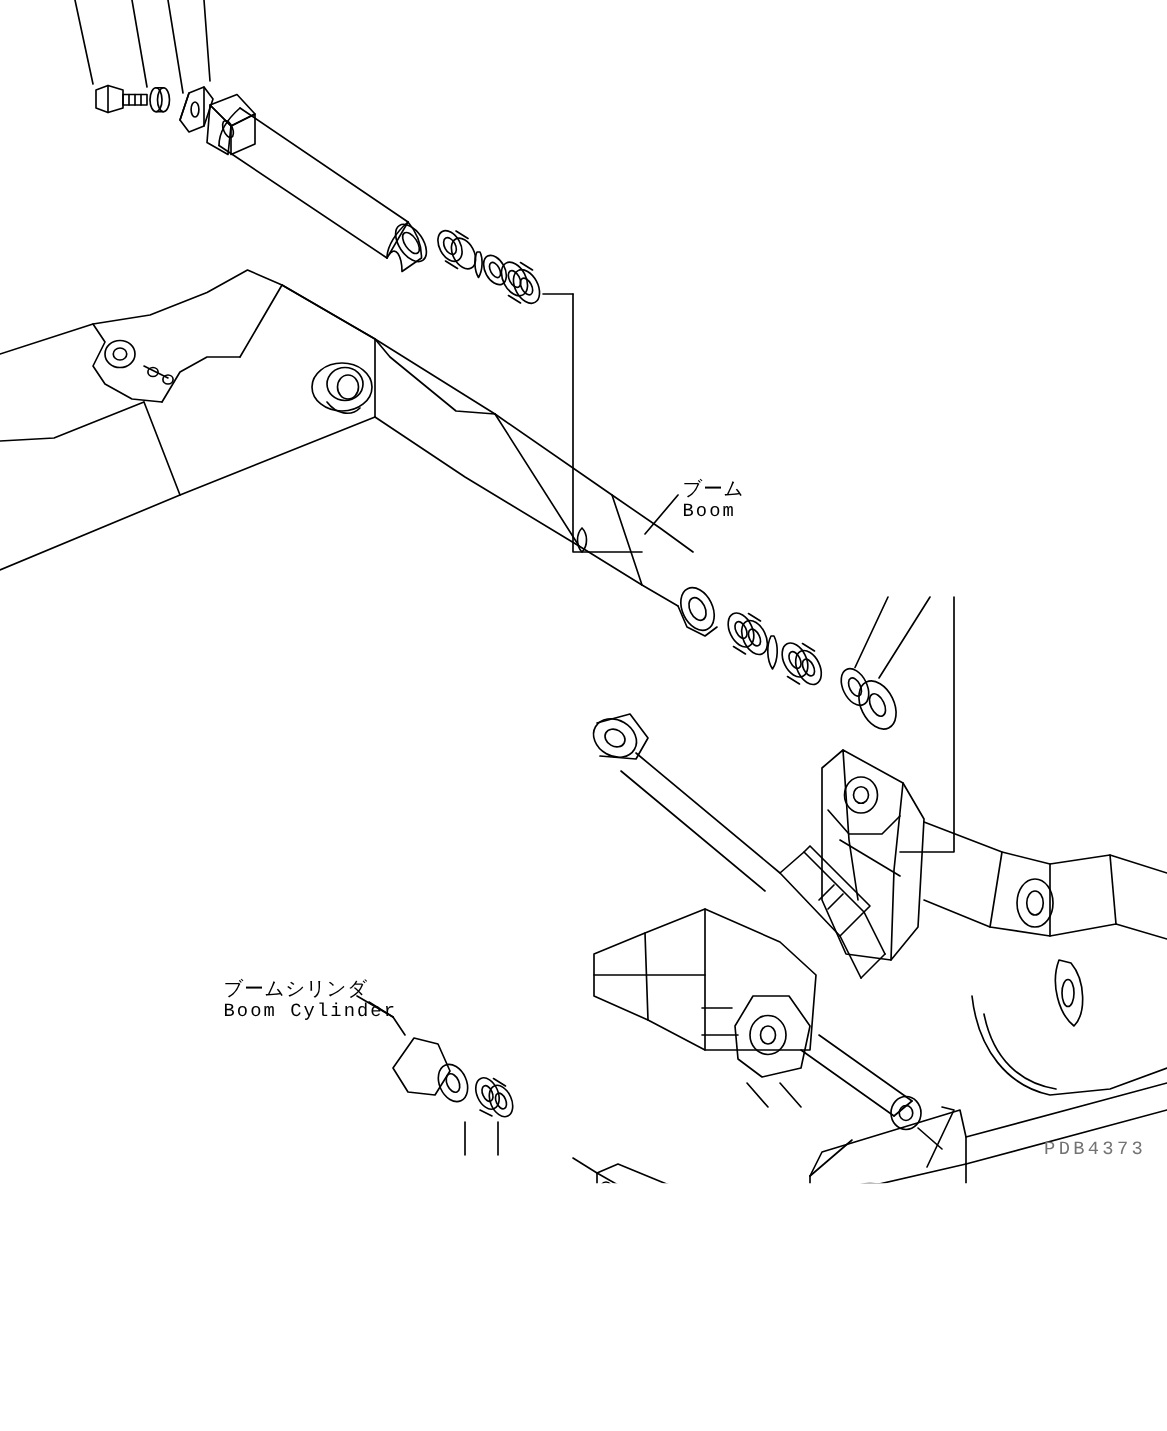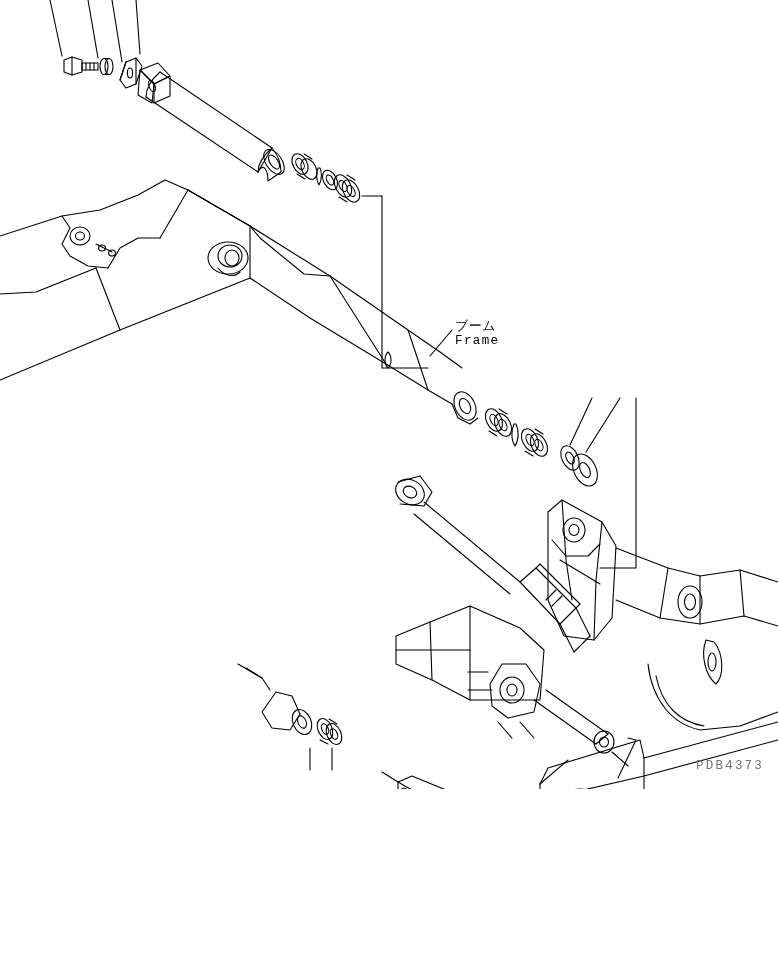--- a/index.html
+++ b/index.html
@@ -296,20 +296,24 @@
 
     <g>
       <path d="M452 330 L430 356"></path>
       <path d="M262 678 L246 668"></path>
       <path d="M618 778 L636 740 L628 738"></path>
     </g>
   </svg>
 
   <div class="label" id="label-boom">
     <span class="jp">ブーム</span>
-    <span class="en">Frame</span>
+    <span class="en">Boom</span>
   </div>
 
+  <div class="label" id="label-boom-cylinder">
+    <span class="jp">ブームシリンダ</span>
+    <span class="en">Boom Cylinder</span>
+  </div>
 
 
   <div id="drawing-number">PDB4373</div>
 
 </div>
 
 </body></html>

